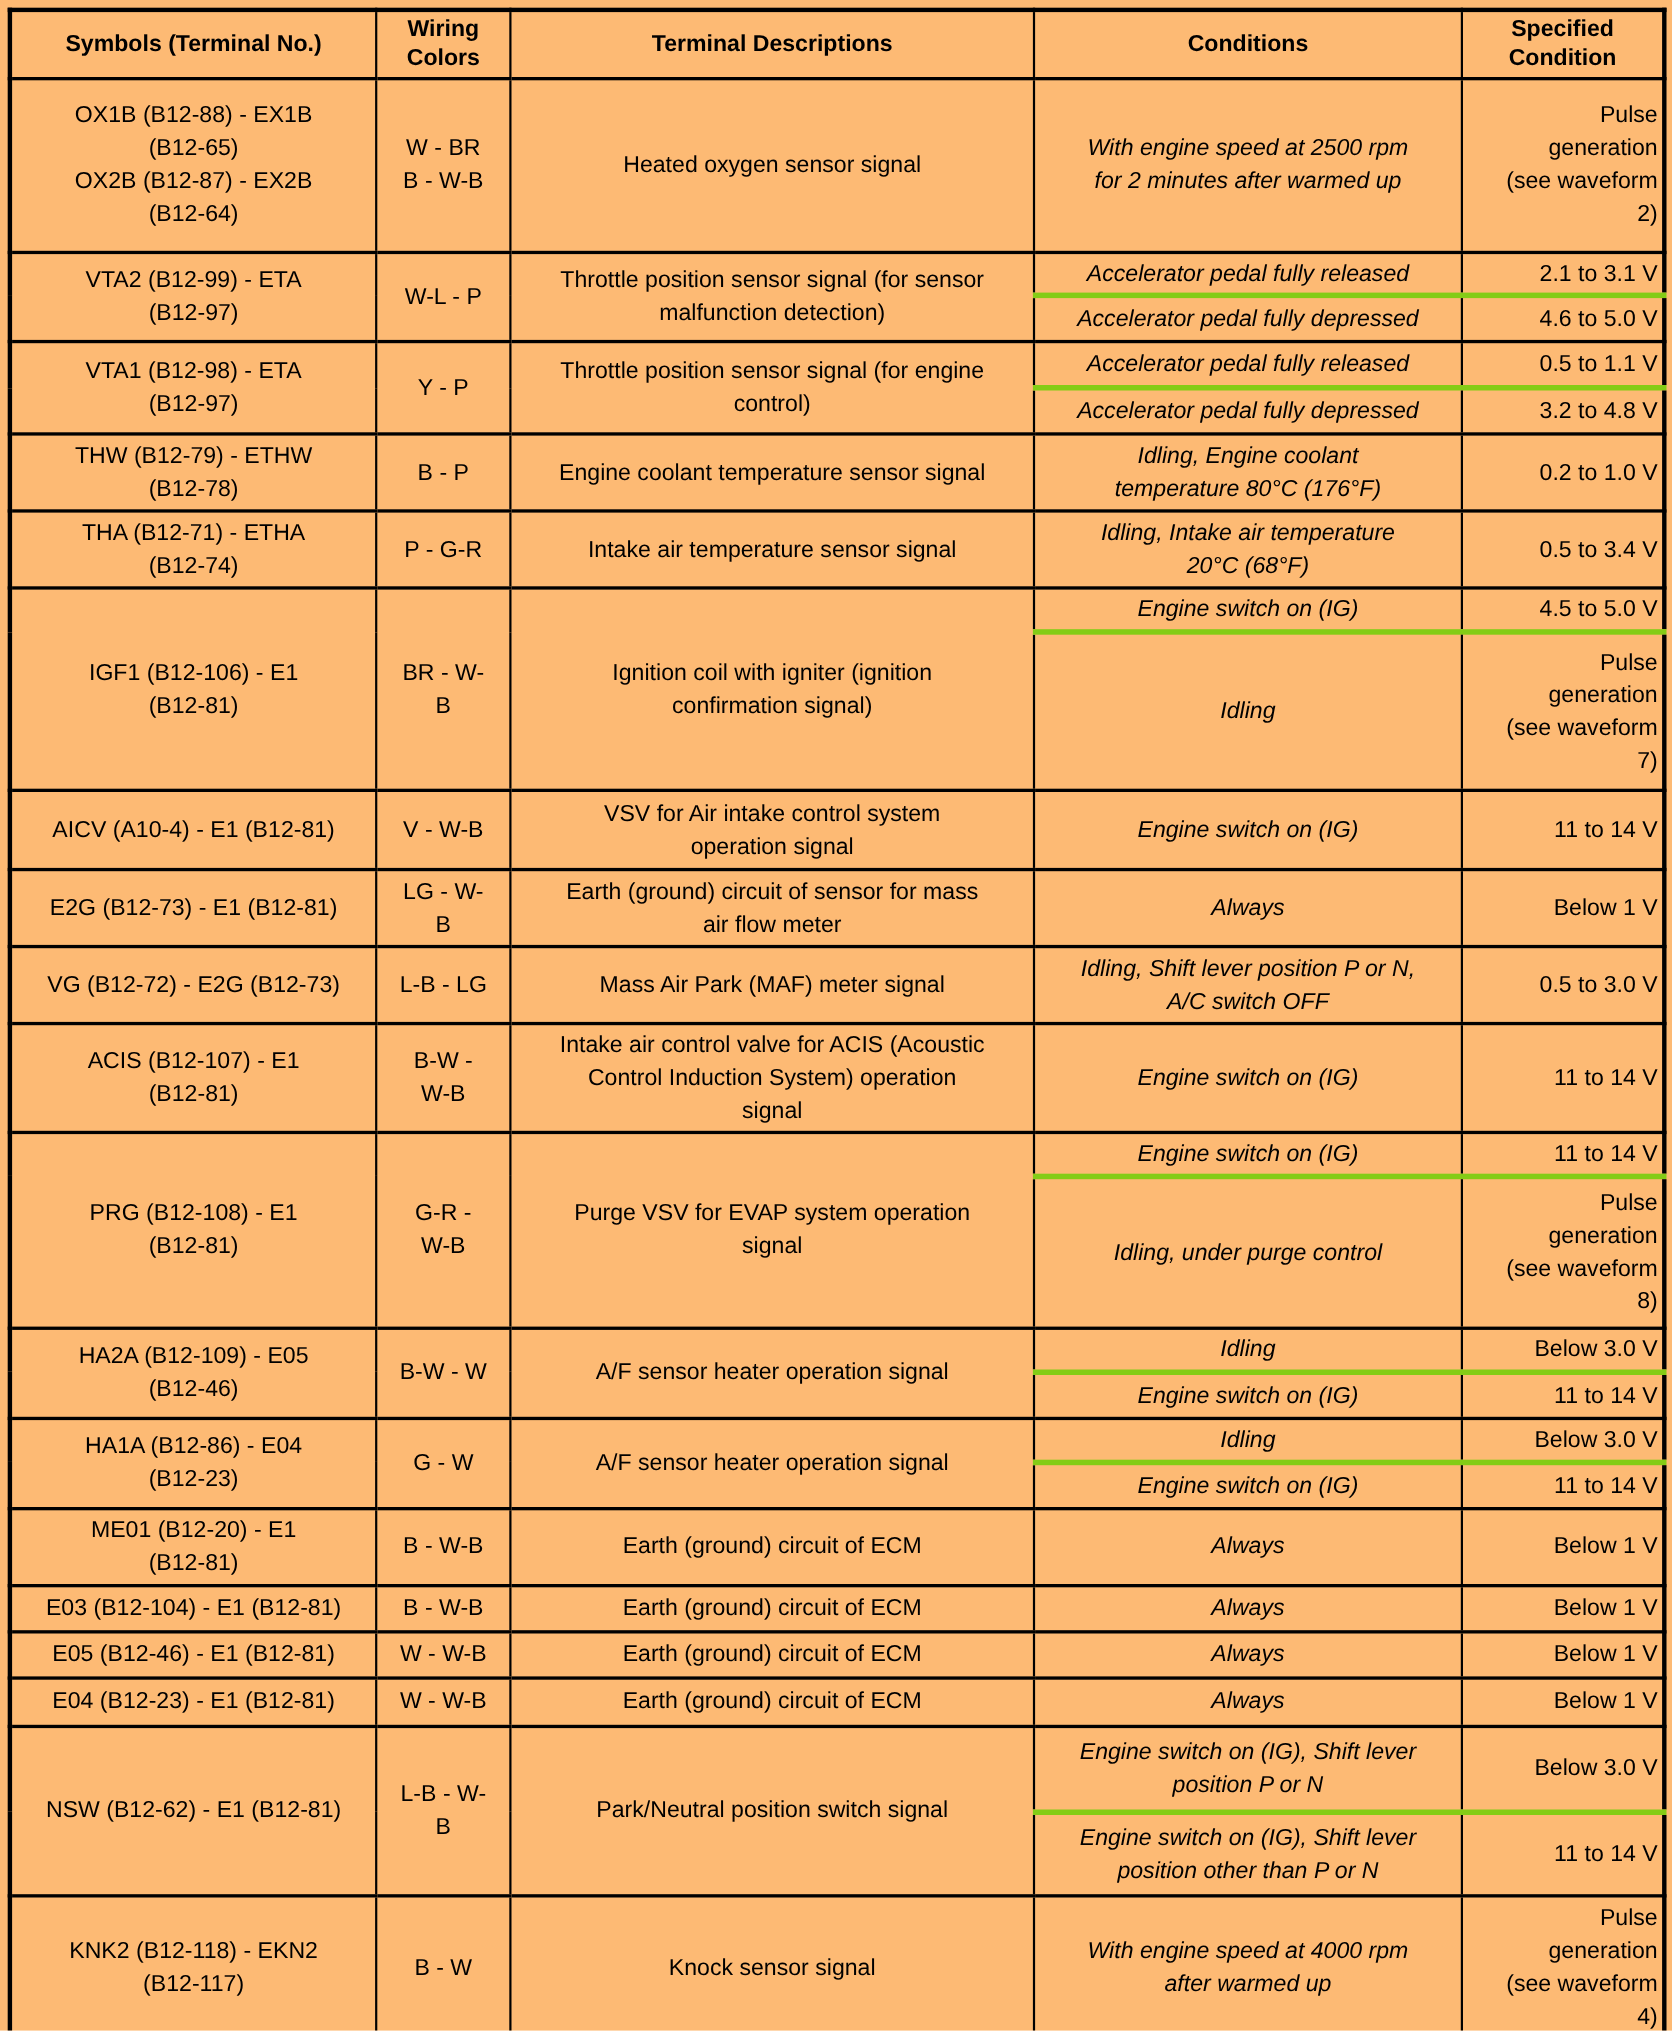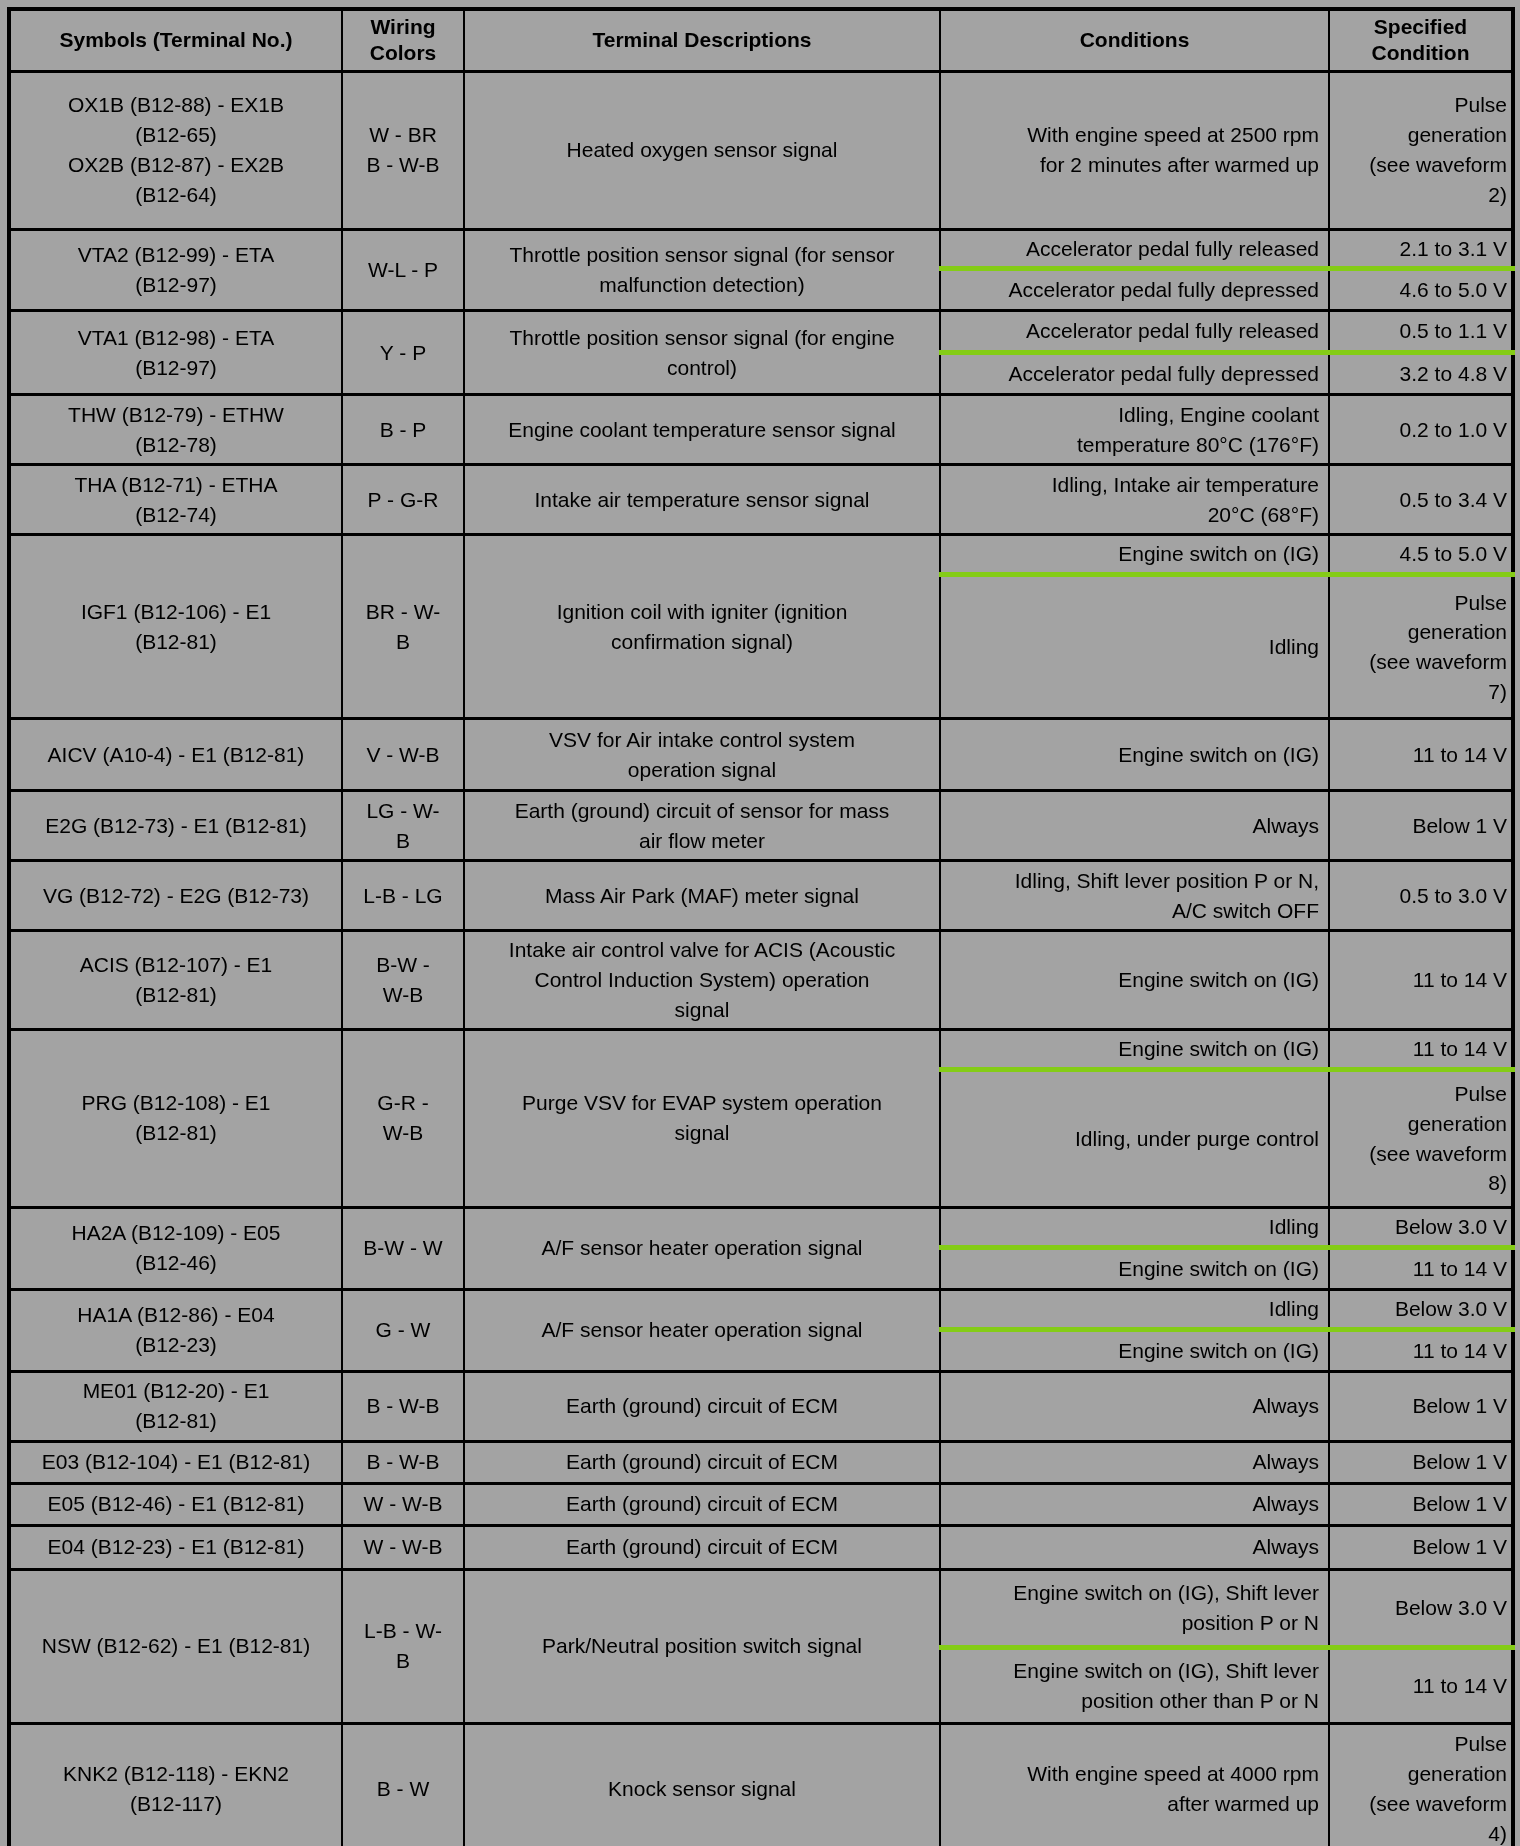--- a/index.html
+++ b/index.html
@@ -7,21 +7,21 @@
     padding: 0;
     background: #ffffff;
     color: #000000;
     font-family: "Liberation Sans", sans-serif;
   }
   .page {
     width: 1520px;
     height: 1846px;
     box-sizing: border-box;
     padding: 7px;
-    background: #a3a3a3;
+    background: #fdba74;
   }
   table.terminal-table {
     border-collapse: collapse;
     table-layout: fixed;
     width: 1504px;
     border: 4px solid #000000;
   }
   th, td {
     border-left: 2px solid #000000;
     border-right: 2px solid #000000;
@@ -39,21 +39,21 @@
     font-weight: bold;
     text-align: center;
     border-bottom: 3px solid #000000;
     line-height: 1.25;
   }
   tr.g > td { border-top: 3px solid #000000; }
   tr.s > td { border-top: 5px solid #84cc16; }
   .c-sym  { text-align: center; }
   .c-wire { text-align: center; padding: 3px 20px; }
   .c-desc { text-align: center; }
-  .c-cond { text-align: right; }
+  .c-cond { text-align: center; font-style: italic; }
   .c-spec { text-align: right; padding: 3px 4px; }
 </style>
 </head>
 <body>
 
 <div class="page">
   <table class="terminal-table">
     <colgroup>
       <col style="width:333px">
         <col style="width:122px">

